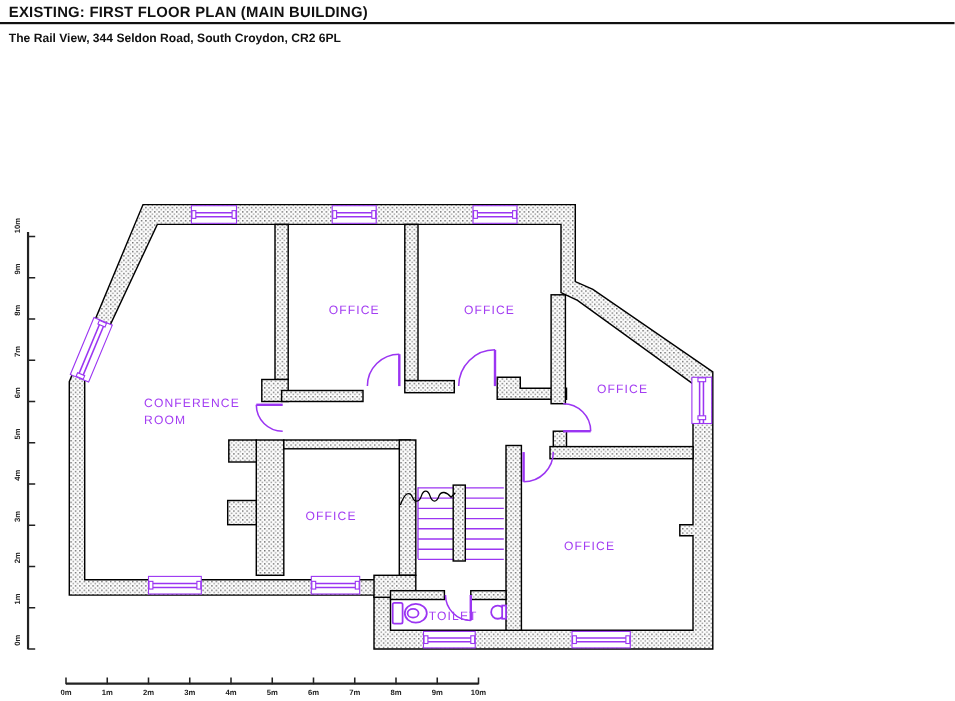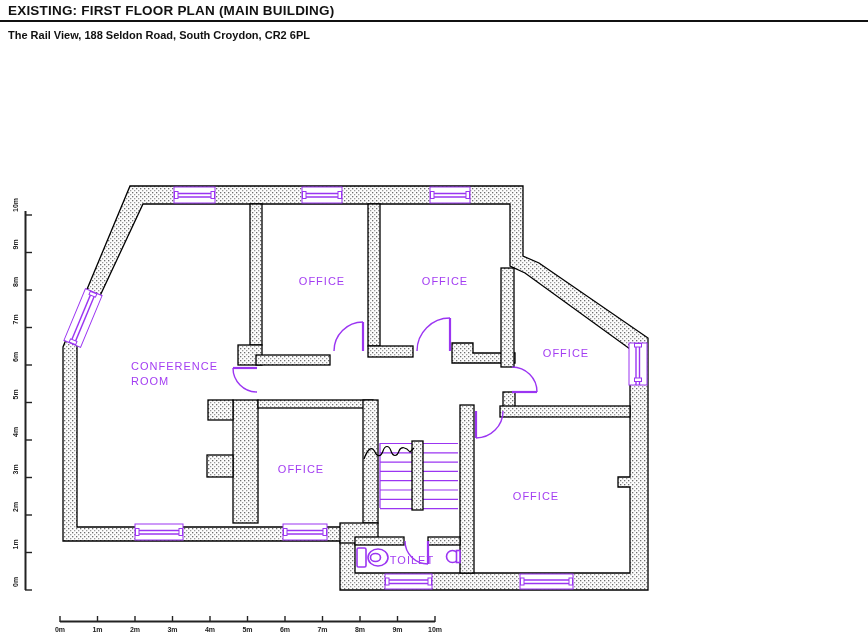--- a/index.html
+++ b/index.html
@@ -24,21 +24,21 @@
   .scale-line{stroke:#222;stroke-width:2;}
   .tick-label{fill:#222;font-size:7px;font-weight:bold;font-family:"Liberation Sans",sans-serif;}
   .squiggle{stroke:#000;stroke-width:1.2;fill:none;}
 </style>
 </head>
 <body>
 
 <div id="page">
   <div class="title">EXISTING: FIRST FLOOR PLAN (MAIN BUILDING)</div>
   <div class="rule"></div>
-  <div class="subtitle">The Rail View, 188 Seldon Road, South Croydon, CR2 6PL</div>
+  <div class="subtitle">The Rail View, 344 Seldon Road, South Croydon, CR2 6PL</div>
 
   <svg width="868" height="637" viewBox="0 0 868 637">
     <defs>
       <pattern id="stip" width="4" height="4" patternUnits="userSpaceOnUse">
         <rect width="4" height="4" fill="#fdfdfd"></rect>
         <rect x="0" y="0" width="1.3" height="1.3" fill="#6e6e6e"></rect>
         <rect x="2" y="2" width="1.3" height="1.3" fill="#9a9a9a"></rect>
       </pattern>
     </defs>
 

